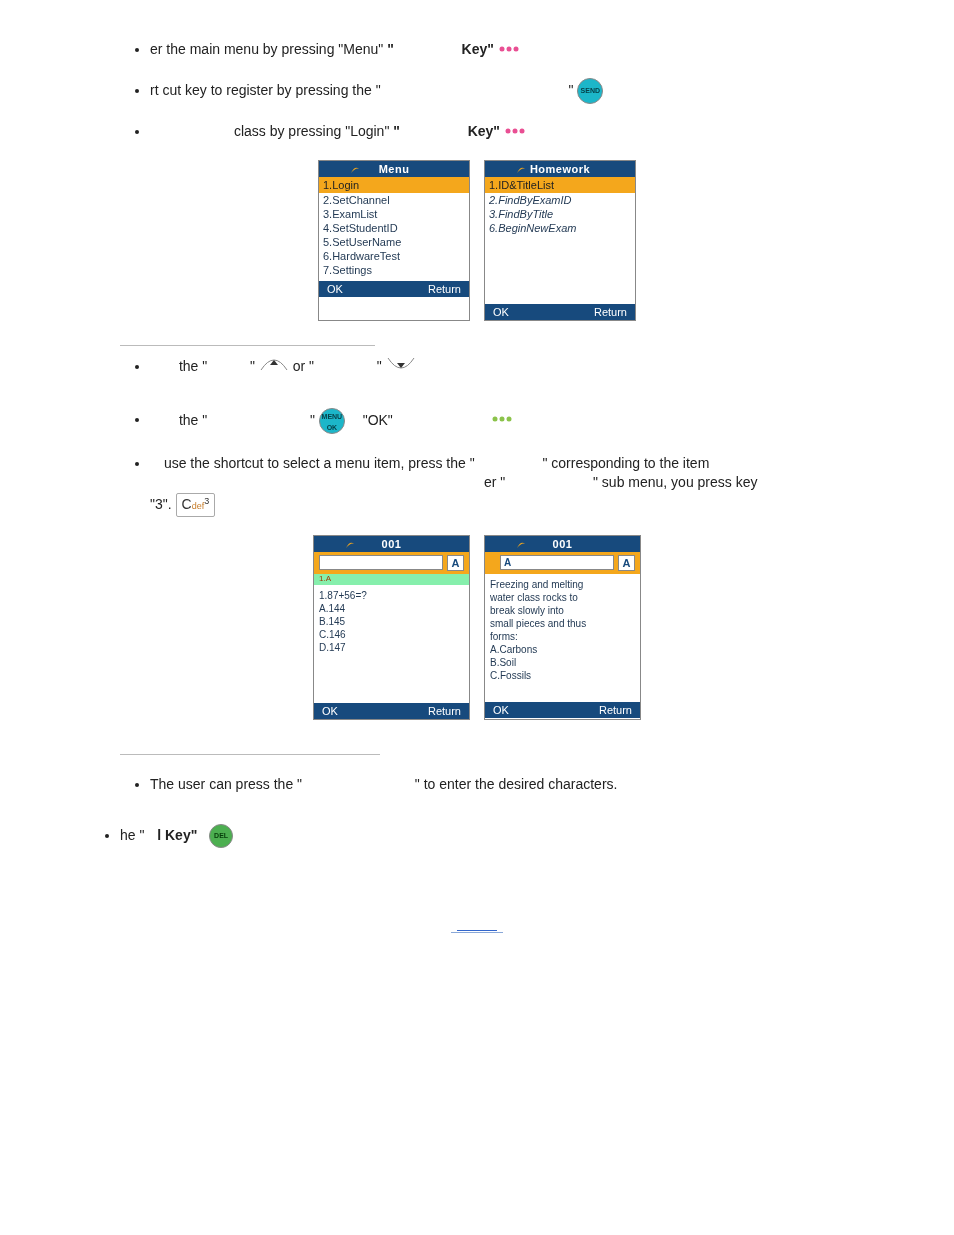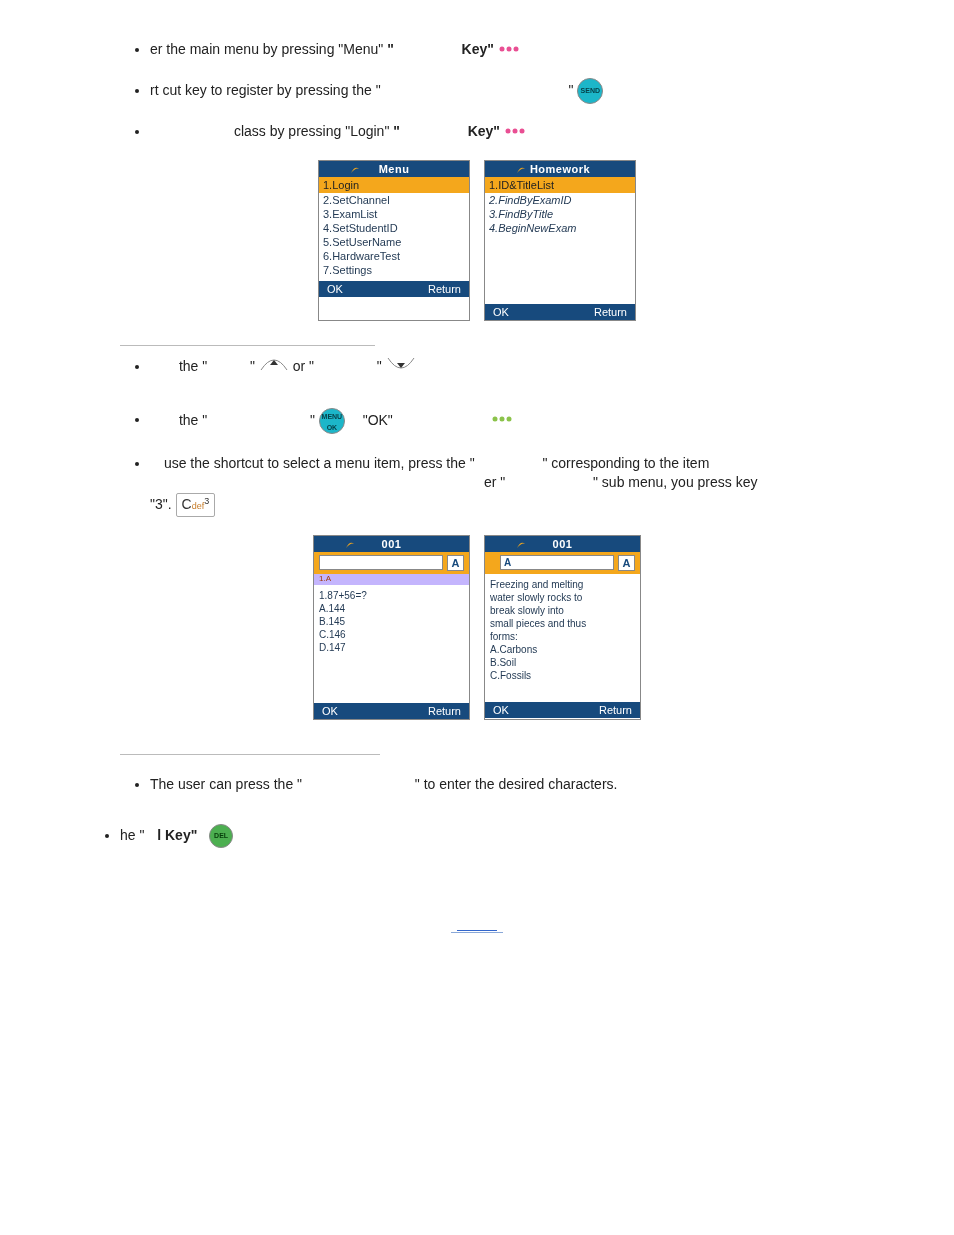--- a/index.html
+++ b/index.html
@@ -171,21 +171,21 @@
     border:1px solid #888;
     width:15px;
     height:14px;
     text-align:center;
     font-weight:bold;
     color:#174a7d;
     font-size:11px;
     line-height:14px;
   }
   .device .subline {
-    background:#c4b5fd;
+    background:#86efac;
     color:#a03a0a;
     font-size:8px;
     padding: 0 5px 2px 5px;
   }
   .device .question-body {
     padding:4px 5px;
     font-size:10px;
     color:#243b55;
     min-height:110px;
   }
@@ -269,21 +269,21 @@
         <svg width="12" height="12">
             <path d="M2 10 Q6 2 10 6 Q7 4 2 10" fill="#f4a71c"></path>
           </svg>
       </span>
       <span>Homework</span>
     </div>
     <div class="highlight-row">1.ID&amp;TitleList</div>
     <div class="menu-items" style="min-height:107px;font-style:italic;">
       <div>2.FindByExamID</div>
       <div>3.FindByTitle</div>
-      <div>4.BeginNewExam</div>
+      <div>6.BeginNewExam</div>
     </div>
     <div class="footer">
       <span>OK</span>
       <span>Return</span>
     </div>
   </div>
 </div>
 
 <div class="underline-section"></div>
 
@@ -381,21 +381,21 @@
       </span>
       <span>001</span>
     </div>
     <div class="answerbar" style="padding:3px 5px;">
       <div style="width:10px;"></div>
       <div class="textbox">A</div>
       <div class="mode">A</div>
     </div>
     <div class="question-body" style="min-height:120px;">
       <div>Freezing and melting</div>
-      <div>water slowly rocks to</div>
+      <div>water class rocks to</div>
       <div>break slowly into</div>
       <div>small pieces and thus</div>
       <div>forms:</div>
       <div>A.Carbons</div>
       <div>B.Soil</div>
       <div>C.Fossils</div>
     </div>
     <div class="footer">
       <span>OK</span>
       <span>Return</span>

